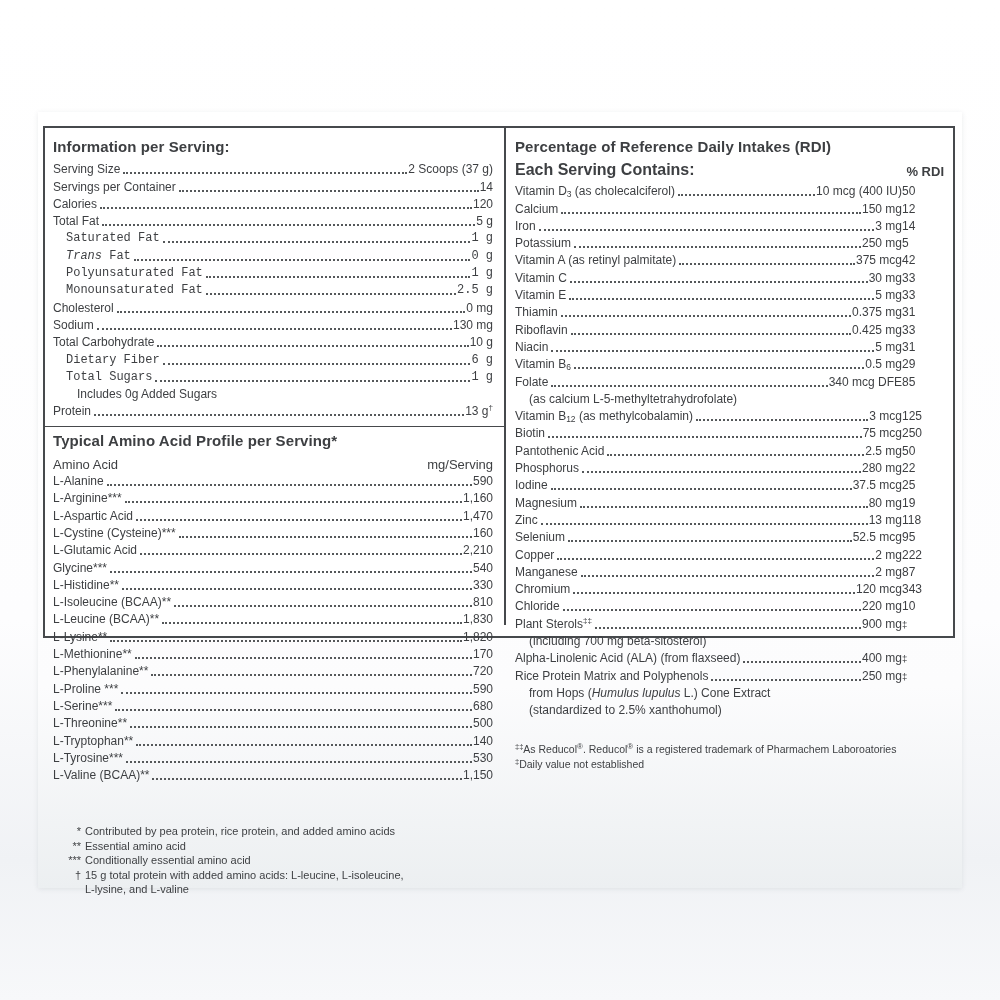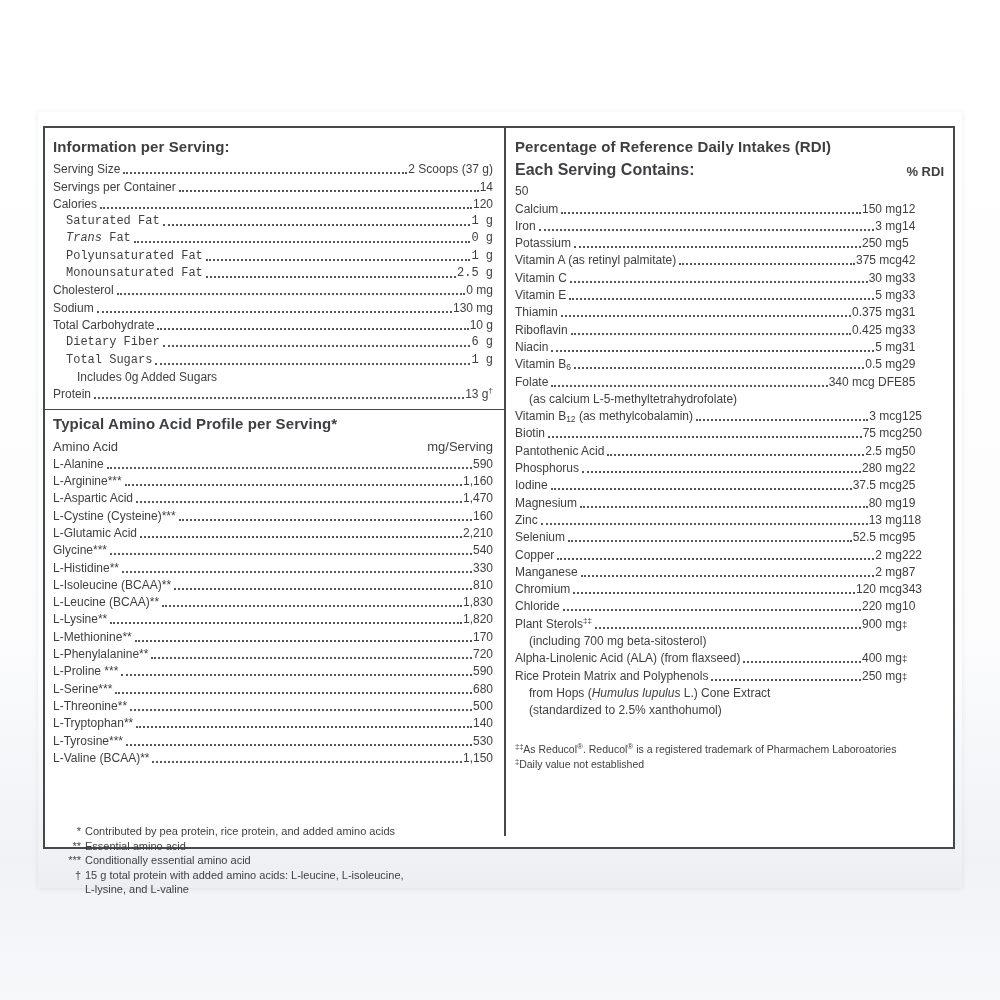--- a/index.html
+++ b/index.html
@@ -14,21 +14,21 @@
     color:var(--ink);
     background:linear-gradient(180deg,#ffffff 0%,#fdfdfe 62%,#f0f2f5 86%,#f7f8fa 100%);
     position:relative;
   }
   .paper{
     position:absolute;left:38px;top:112px;width:924px;height:776px;
     background:linear-gradient(180deg,#ffffff 0%,#fcfcfd 74%,#eceff1 100%);
     box-shadow:0 1px 5px rgba(60,70,80,0.10);
   }
   .box{
-    position:absolute;left:5px;top:14px;width:912px;height:723px;
+    position:absolute;left:5px;top:14px;width:912px;height:512px;
     border:2px solid var(--line);
     background:#fff;
   }
   .col-left{
     position:absolute;left:0;top:0;width:459px;height:100%;
     padding:7px 11px 0 8px;
   }
   .v-divider{
     position:absolute;left:459px;top:0;bottom:11px;width:2px;
     background:var(--line);
@@ -106,20 +106,25 @@
           <div class="row">
             <span class="lbl"><span>Servings per Container </span></span>
             <span class="lead"></span>
             <span class="val">14</span>
           </div>
           <div class="row">
             <span class="lbl"><span>Calories </span></span>
             <span class="lead"></span>
             <span class="val">120</span>
           </div>
+          <div class="row">
+            <span class="lbl"><span>Total Fat </span></span>
+            <span class="lead"></span>
+            <span class="val">5 g</span>
+          </div>
           <div class="row ind1">
             <span class="lbl"><span>Saturated Fat </span></span>
             <span class="lead"></span>
             <span class="val">1 g</span>
           </div>
           <div class="row ind1">
             <span class="lbl"><i>Trans</i><span> Fat </span></span>
             <span class="lead"></span>
             <span class="val">0 g</span>
           </div>
@@ -270,20 +275,25 @@
     <div class="v-divider"></div>
 
     <div class="col-right">
       <div class="sect-header">Percentage of Reference Daily Intakes (RDI)</div>
       <div class="r-subhead">
         <span class="left">Each Serving Contains:</span>
         <span class="right">% RDI</span>
       </div>
       <div id="rdi-rows">
           <div class="rrow">
+            <div class="rmain">
+              <span class="lbl"><span>Vitamin D</span><span class="sub">3</span><span> (as cholecalciferol)</span></span>
+              <span class="lead"></span>
+              <span class="val">10 mcg (400 IU)</span>
+            </div>
             <div class="rdi">50</div>
           </div>
           <div class="rrow">
             <div class="rmain">
               <span class="lbl"><span>Calcium </span></span>
               <span class="lead"></span>
               <span class="val">150 mg</span>
             </div>
             <div class="rdi">12</div>
           </div>

